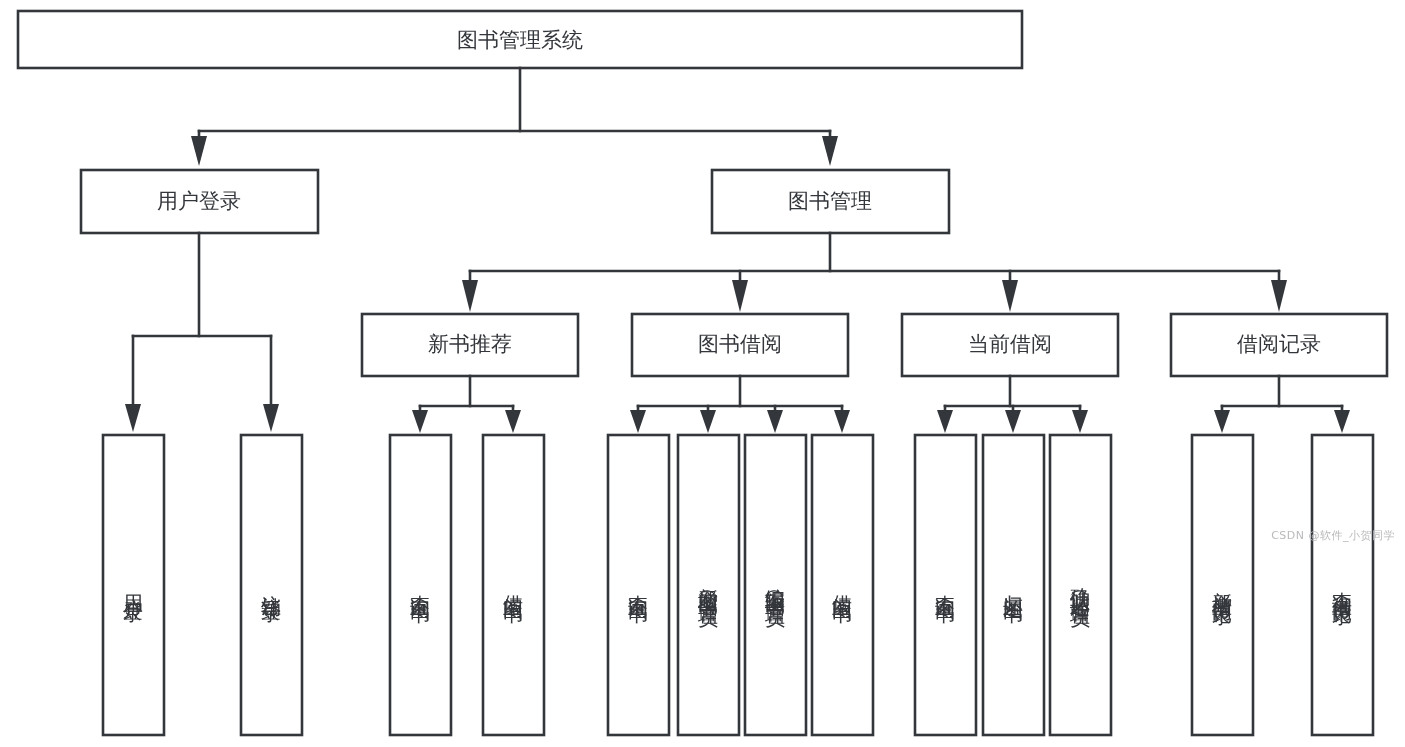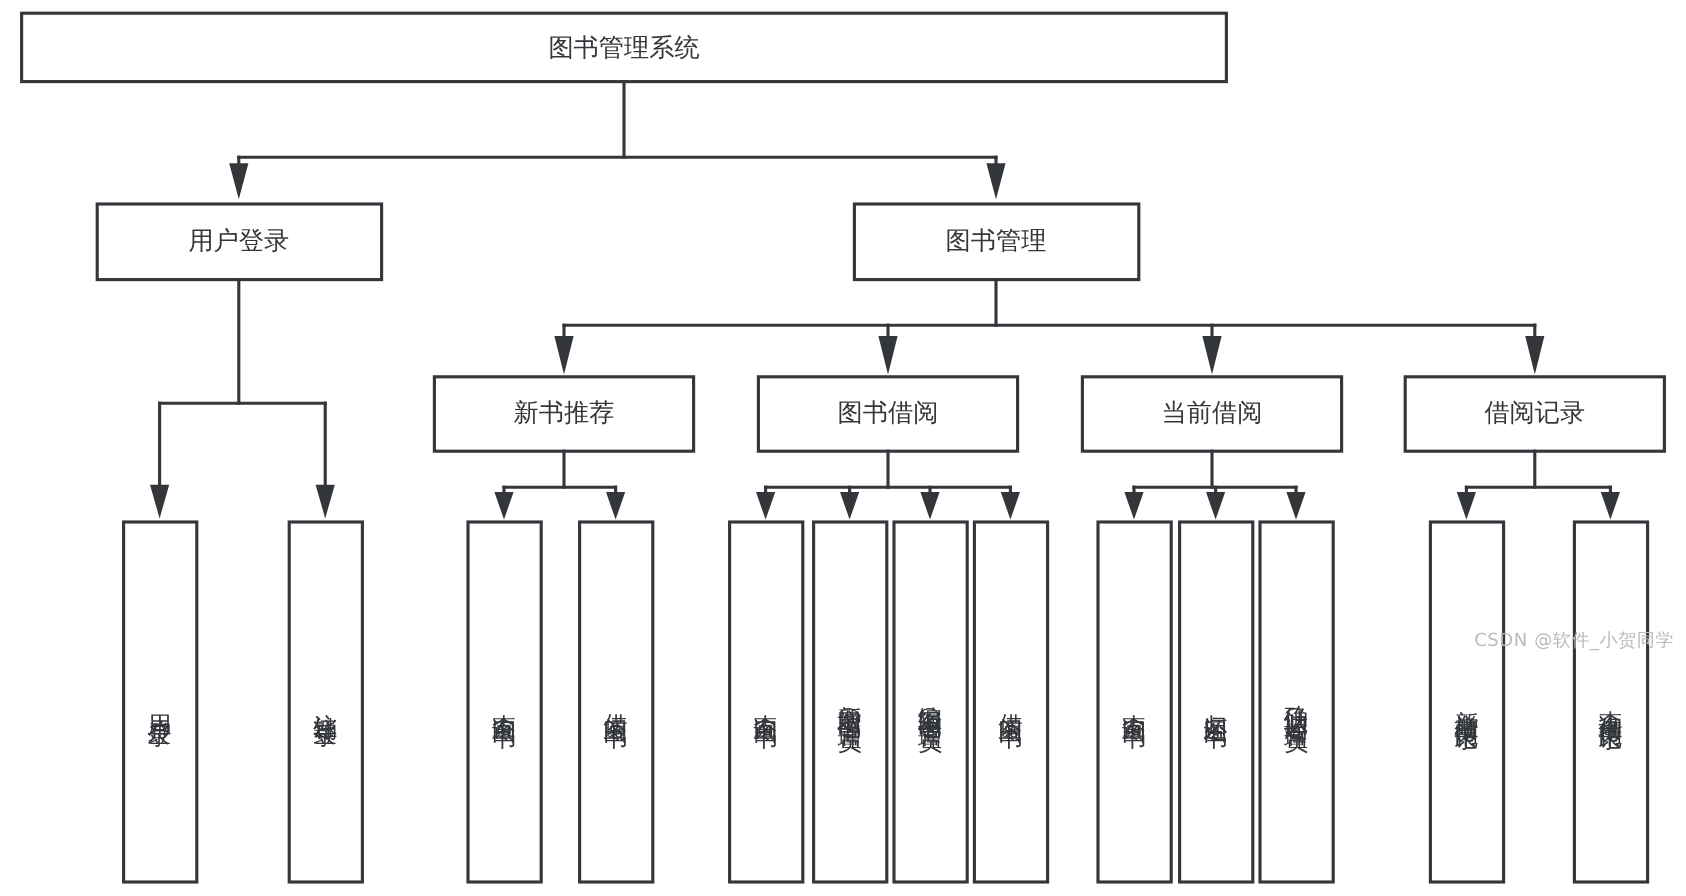--- a/index.html
+++ b/index.html
@@ -62,21 +62,21 @@
     align-items: center;
     justify-content: center;
     white-space: nowrap;
     pointer-events: none;
   }
   .watermark {
     position: absolute;
     right: 10px;
     bottom: 6px;
     font-family: "DejaVu Sans", "Liberation Sans", sans-serif;
-    font-size: 15px;
+    font-size: 11px;
     color: #b9babc;
     letter-spacing: 0.5px;
     white-space: nowrap;
   }
 </style>
 </head>
 <body>
 
 <div id="diagram-root">
 

